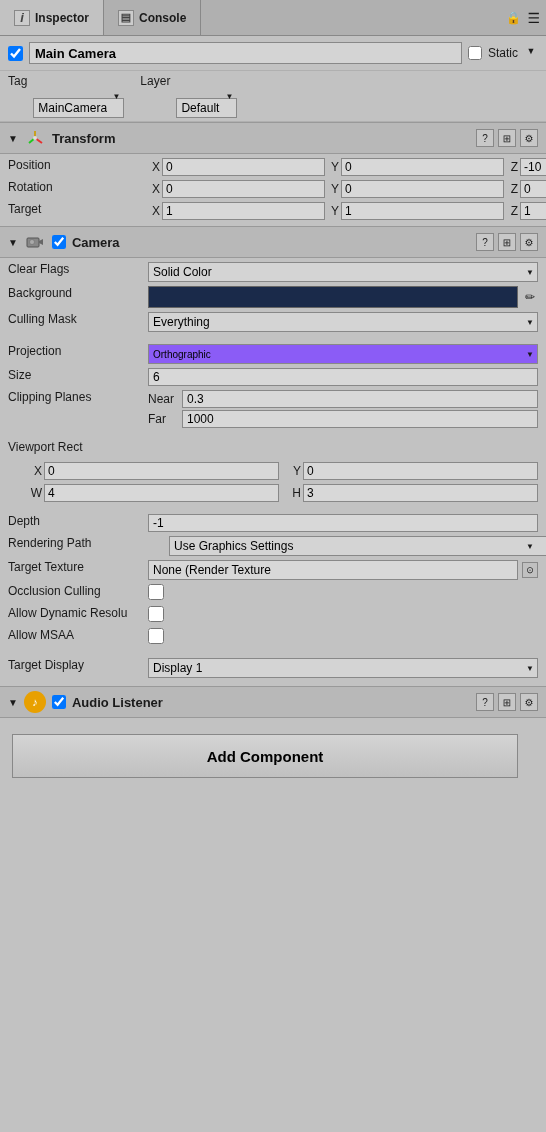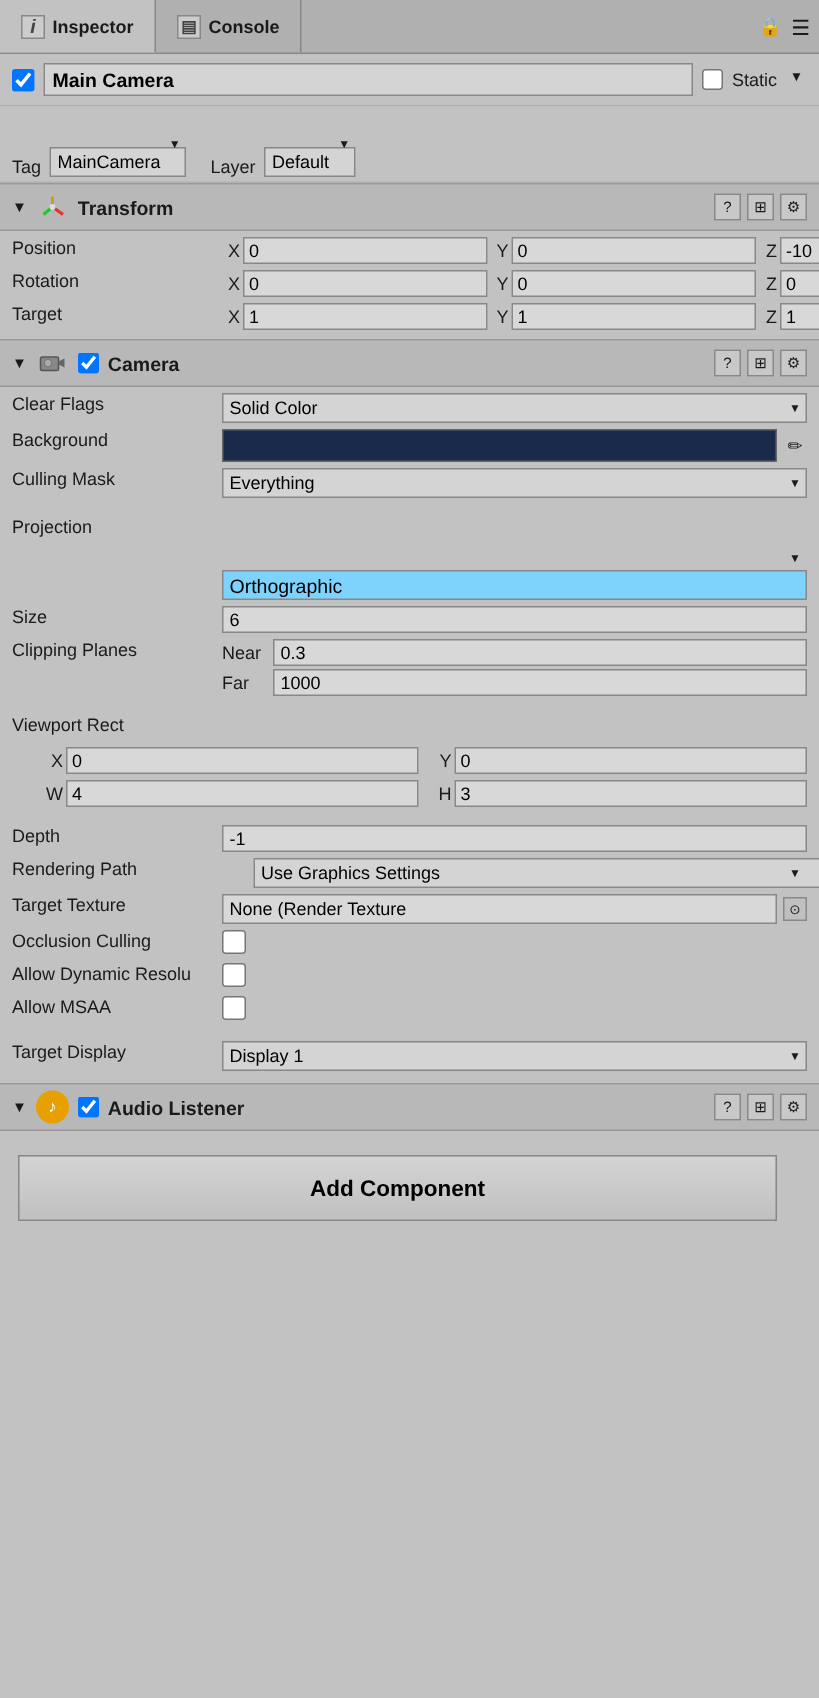--- a/index.html
+++ b/index.html
@@ -69,21 +69,21 @@
       text-align: center;
       font-size: 9px;
       cursor: pointer;
     }
 
     
     .tag-layer-row {
       background: #c2c2c2;
       padding: 3px 8px;
       display: flex;
-      align-items: flex-end;
+      align-items: flex-start;
       gap: 6px;
       border-bottom: 1px solid #b0b0b0;
     }
     .tag-label, .layer-label { font-size: 12px; }
     .tag-select, .layer-select {
       height: 20px;
       background: #d4d4d4;
       border: 1px solid #888;
       font-size: 12px;
       padding: 0 4px;
@@ -485,21 +485,21 @@
         <option>Everything</option>
       </select>
     </div>
   </div>
 
   <div class="spacer-row"></div>
 
   <div class="prop-row">
     <span class="prop-label">Projection</span>
     <div class="dropdown-wrapper">
-      <select style="width:100%;height:20px;background:#7dd3fc;border:1px solid #888;font-size:13px;appearance:none;-webkit-appearance:none;padding:0 4px;cursor:pointer;outline:none;margin-top:36px;">
+      <select style="width:100%;height:20px;background:#8b5cf6;border:1px solid #888;font-size:10px;appearance:none;-webkit-appearance:none;padding:0 4px;cursor:pointer;outline:none;">
         <option>Orthographic</option>
       </select>
     </div>
   </div>
 
   <div class="prop-row">
     <span class="prop-label">Size</span>
     <input type="text" class="num-field" value="6" style="">
   </div>
 

